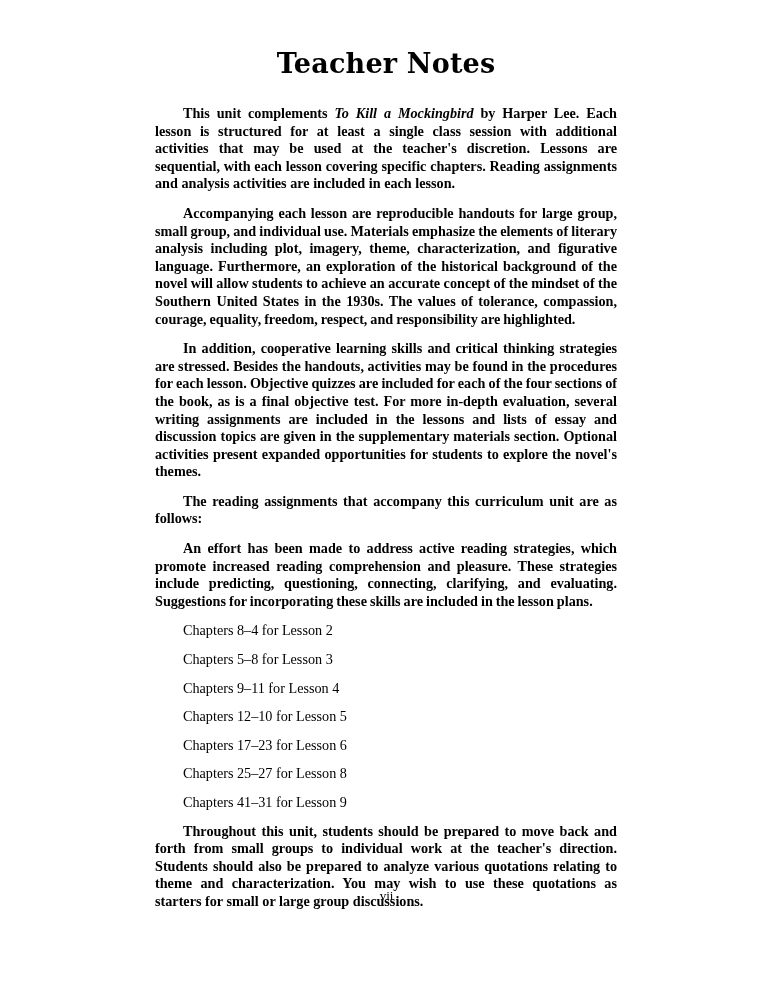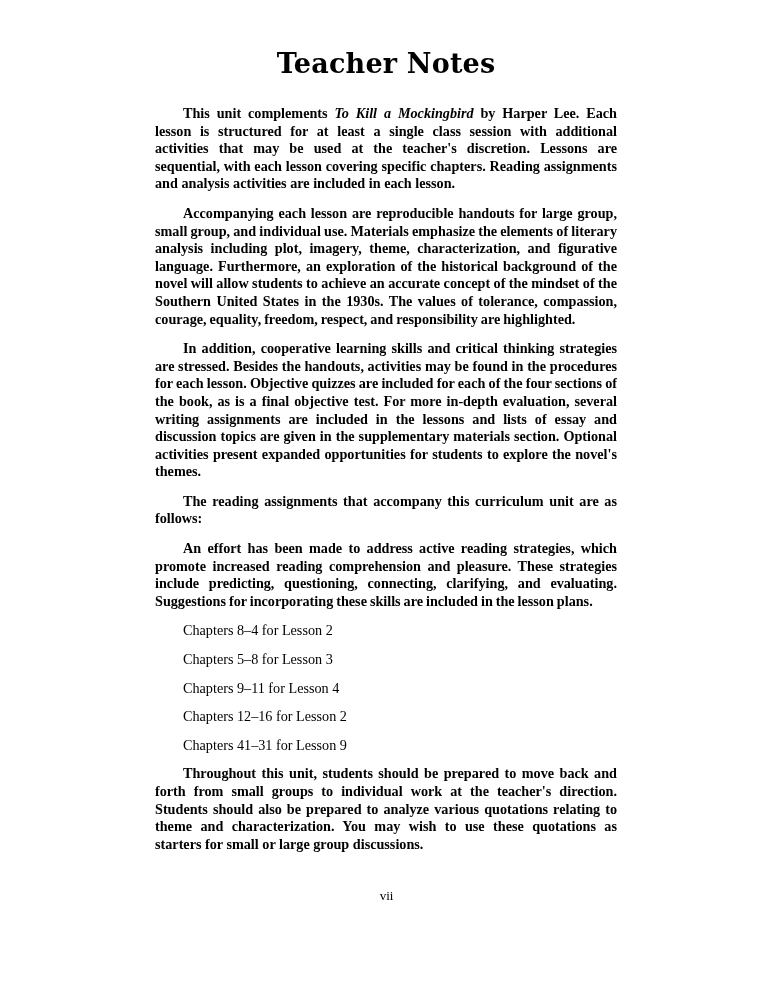--- a/index.html
+++ b/index.html
@@ -93,21 +93,23 @@
     <p class="para tight">In addition, cooperative learning skills and critical thinking strategies are stressed. Besides the handouts, activities may be found in the procedures for each lesson. Objective quizzes are included for each of the four sections of the book, as is a final objective test. For more in-depth evaluation, several writing assignments are included in the lessons and lists of essay and discussion topics are given in the supplementary materials section. Optional activities present expanded opportunities for students to explore the novel's themes.</p>
 
     <p class="para">The reading assignments that accompany this curriculum unit are as follows:</p>
 
     <p class="para tight">An effort has been made to address active reading strategies, which promote increased reading comprehension and pleasure. These strategies include predicting, questioning, connecting, clarifying, and evaluating. Suggestions for incorporating these skills are included in the lesson plans.</p>
 
     <ul class="assign-list">
       <li>Chapters 8–4 for Lesson 2</li>
       <li>Chapters 5–8 for Lesson 3</li>
       <li>Chapters 9–11 for Lesson 4</li>
-      <li>Chapters 12–16 for Lesson 2</li>
+      <li>Chapters 12–10 for Lesson 5</li>
+      <li>Chapters 17–23 for Lesson 6</li>
+      <li>Chapters 25–27 for Lesson 8</li>
       <li>Chapters 41–31 for Lesson 9</li>
     </ul>
 
     <p class="para">Throughout this unit, students should be prepared to move back and forth from small groups to individual work at the teacher's direction. Students should also be prepared to analyze various quotations relating to theme and characterization. You may wish to use these quotations as starters for small or large group discussions.</p>
 
   </div>
 
   <div class="folio">vii</div>
 </div>
 

